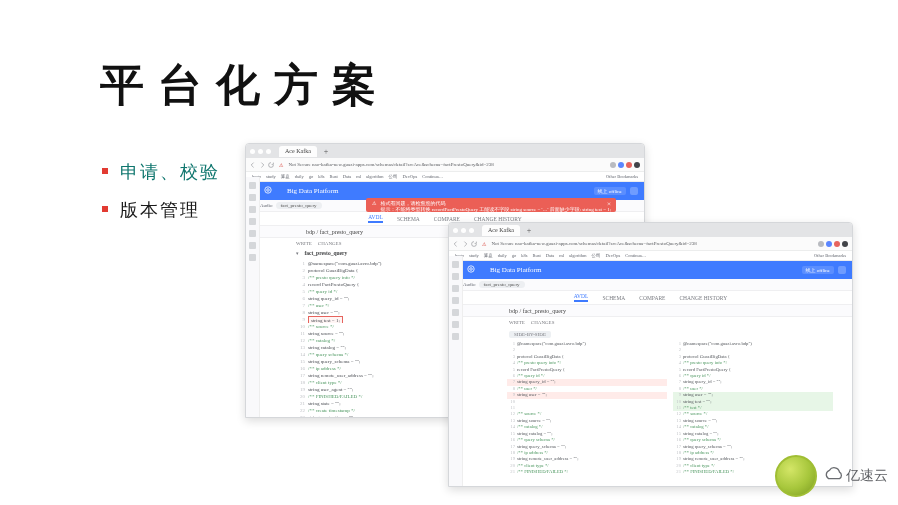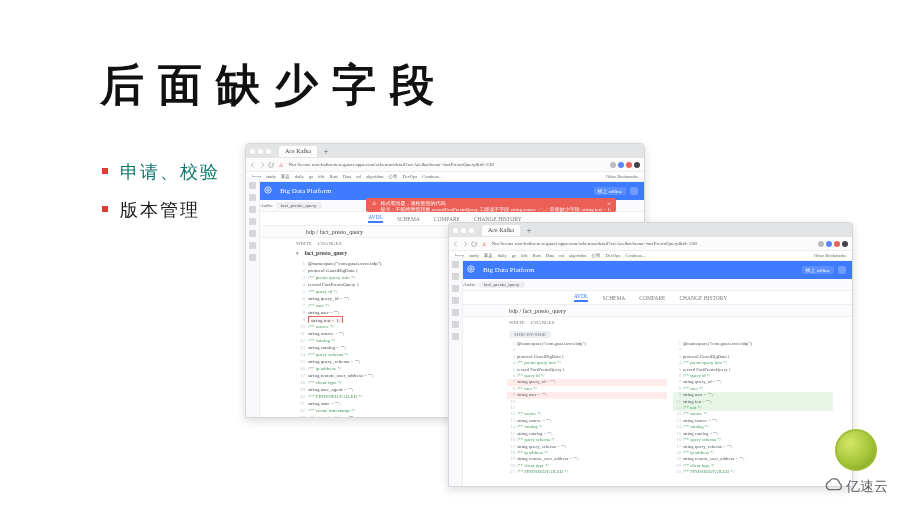--- a/index.html
+++ b/index.html
@@ -49,21 +49,21 @@
   .circ.blue { background: #5b86ff; }
   .circ.red { background: #e6645e; }
   .circ.dk  { background: #424449; }
   .circ.gry { background: #b9bbc0; }
 
   .bmk { height: 10px; border-bottom: 1px solid #ededed; font-size: 4.5px; color: #62666f; display: flex; align-items: center; gap: 5px; padding: 0 6px; white-space: nowrap; overflow: hidden; }
   .bmk .sp { flex: 1; }
 
   
   .apphdr { background: #3f7bff; height: 18px; display: flex; align-items: center; padding: 0 6px; color: #fff; font-size: 7px; }
-  .apphdr .brand { margin-left: 8px; }
+  .apphdr .brand { margin-left: 15px; }
   .apphdr .sp { flex: 1; }
   .apphdr .badge { font-size: 5px; background: rgba(255,255,255,.15); padding: 1px 4px; border-radius: 2px; }
   .apphdr .sq { width: 8px; height: 8px; margin-left: 4px; background: rgba(255,255,255,.25); border-radius: 2px; }
   .apphdr svg { width: 8px; height: 8px; }
 
   .crumbs { height: 12px; font-size: 5px; color: #62666f; display: flex; align-items: center; padding-left: 14px; gap: 3px; background: #fbfbfd; border-bottom: 1px solid #efeff1; }
   .chip { background: #edeff2; border-radius: 6px; padding: 1px 5px; font-size: 5px; color: #555; }
 
   .subtabs { height: 14px; display: flex; justify-content: center; align-items: center; gap: 14px; font-size: 5.5px; color: #7a7c82; border-bottom: 1px solid #efeff1; text-transform: uppercase; }
   .subtabs .on { color: #3f7bff; border-bottom: 2px solid #3f7bff; padding-bottom: 1px; }
@@ -104,35 +104,35 @@
   .diffhdr .pill { background: #edf0f3; padding: 1px 5px; border-radius: 2px; }
   .diffwrap { display: flex; padding-left: 58px; gap: 6px; }
   .pane { flex: 1; max-width: 160px; }
   .pane .ln { display: flex; font-size: 4.7px; line-height: 6.4px; font-family: Menlo, monospace; color: #55585d; }
   .pane .ln .g { width: 10px; text-align: right; color: #c2c4c8; padding-right: 2px; }
   .pane .ln .c { flex: 1; white-space: nowrap; overflow: hidden; }
   .pane .ln.del { background: #ffebe9; }
   .pane .ln.add { background: #e7f6e7; }
 
   
-  .mark { position: absolute; right: 10px; bottom: 8px; display: flex; align-items: center; gap: 6px; flex-direction: column; }
+  .mark { position: absolute; right: 10px; bottom: 8px; display: flex; align-items: center; gap: 6px; }
   .limeball {
     width: 42px; height: 42px; border-radius: 50%;
     background: radial-gradient(circle at 35% 32%, #d4e667, #a6c63b 55%, #7a9a20 100%);
     border: 2px solid #a0be34;
   }
   .mark .txt { font-size: 14px; color: #5c5e62; display: flex; align-items: center; gap: 1px; }
   .mark .cloud svg { width: 22px; height: 16px; }
 </style>
 </head>
 <body>
 
 <div class="slide">
 
-  <h1 class="title">后面缺少字段</h1>
+  <h1 class="title">平台化方案</h1>
 
   <ul class="bullets">
     <li class="hot">申请、校验</li>
     <li>版本管理</li>
   </ul>
 
   <div class="browser b1">
     <div class="tabbar">
       <span class="dot"></span>
       <span class="dot"></span>

